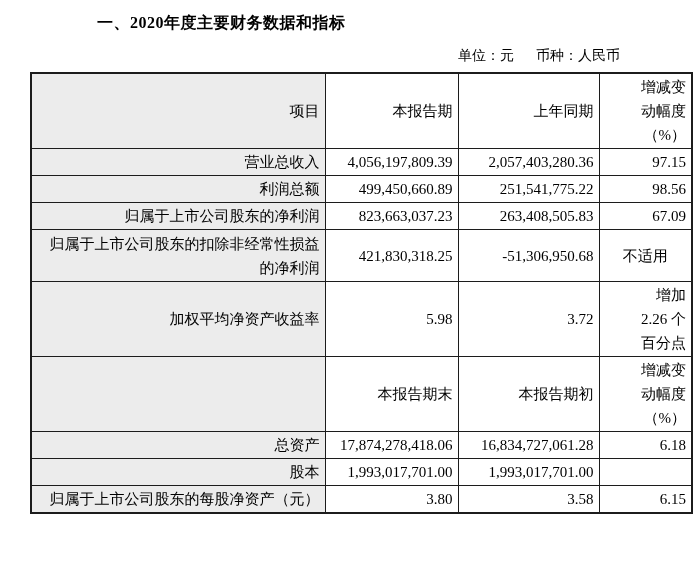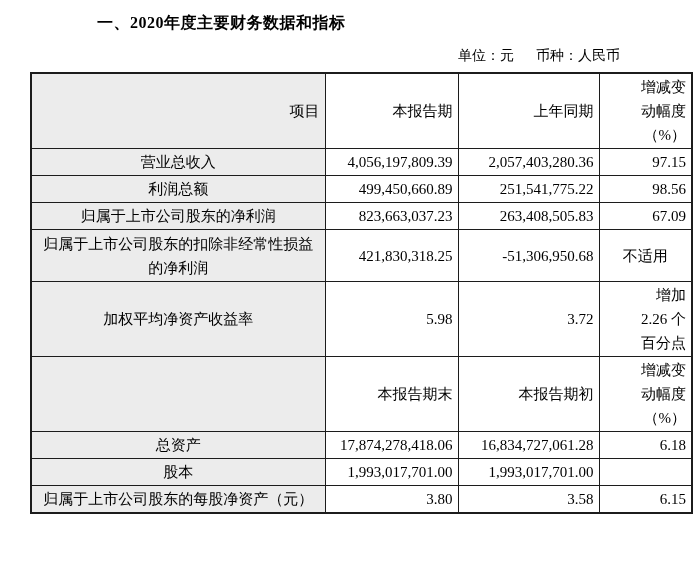--- a/index.html
+++ b/index.html
@@ -52,21 +52,21 @@
     padding:1px 5px;
     overflow:hidden;
     line-height:1.6;
   }
   .hrow{height:72px;}
   .drow{height:25px;}
   .tallrow{height:52px;padding-left:26px;}
   .xtallrow{height:72px;}
   .label-col{
     background:#ececec;
-    text-align:center;
+    text-align:right;
     padding-left:8px;
     padding-right:6px;
   }
   .head-cell{
     text-align:right;
     white-space:pre-line;
   }
   .num-cell{
     text-align:right;
     padding-right:6px;

